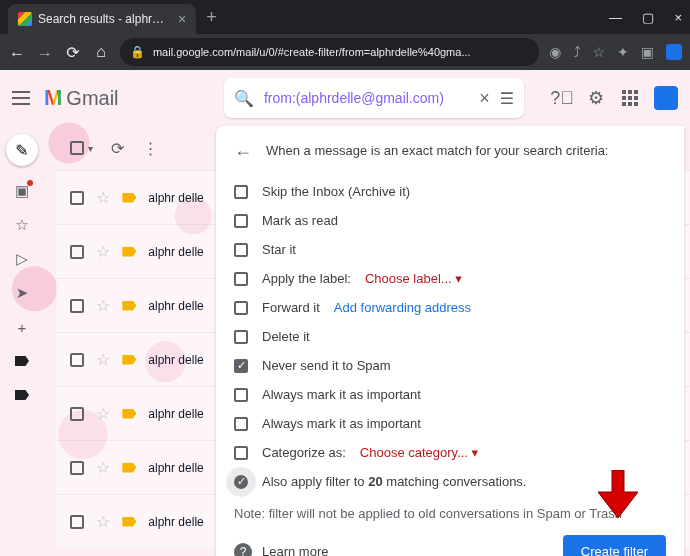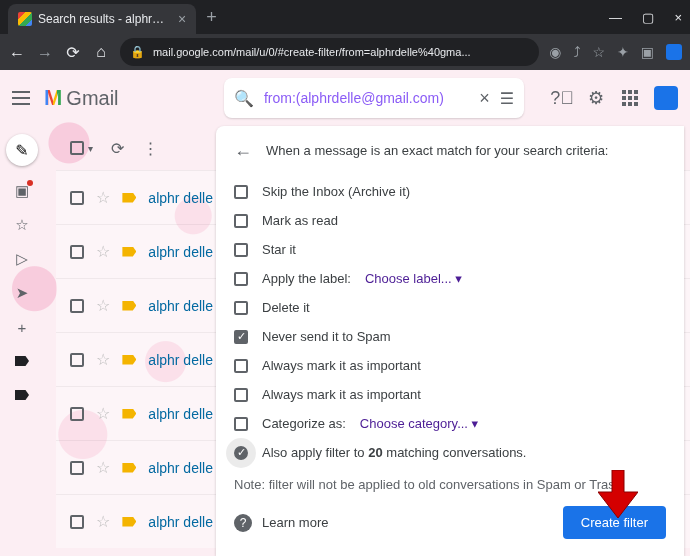--- a/index.html
+++ b/index.html
@@ -66,30 +66,30 @@
 .sel-all { display: flex; align-items: center; gap: 4px; }
 .cb { width: 14px; height: 14px; border: 2px solid #5f6368; border-radius: 2px; cursor: pointer; }
 .cb.checked { background: #5f6368; position: relative; }
 .cb.checked::after { content: "✓"; color: #fff; font-size: 11px; position: absolute; top: -2px; left: 1px; }
 .dd { font-size: 10px; color: #5f6368; cursor: pointer; }
 .refresh, .more { color: #5f6368; cursor: pointer; font-size: 16px; }
 
 .row { height: 54px; display: flex; align-items: center; padding: 0 14px; gap: 12px; border-top: 1px solid rgba(0,0,0,0.05); background: rgba(255,255,255,0.4); }
 .star { color: #bbb; font-size: 16px; cursor: pointer; }
 .imp { width: 14px; height: 10px; background: #f4b400; clip-path: polygon(0 0,75% 0,100% 50%,75% 100%,0 100%); cursor: pointer; }
-.sender { font-size: 14px; color: #0369a1; }
+.sender { font-size: 12px; color: #0f172a; }
 
 
 .panel { position: absolute; right: 6px; top: 56px; width: 468px; bottom: 0; background: #fff; border-radius: 8px 0 0 0; box-shadow: 0 1px 3px rgba(0,0,0,0.2); z-index: 5; padding: 14px 18px; overflow: hidden; }
 .panel-head { display: flex; align-items: center; gap: 14px; font-size: 13px; color: #3c4043; margin-bottom: 16px; }
 .back { font-size: 18px; color: #5f6368; cursor: pointer; }
 .opt { display: flex; align-items: center; gap: 14px; padding: 7px 0; font-size: 13px; color: #3c4043; }
 .opt label { cursor: pointer; }
 .hl .cb { outline: 8px solid rgba(0,0,0,0.08); border-radius: 50%; }
-.sel-link { color: #4c1d95; font-size: 13px; cursor: pointer; }
+.sel-link { color: #b91c1c; font-size: 13px; cursor: pointer; }
 .blue-link { color: #1a73e8; cursor: pointer; }
 .note { font-size: 13px; color: #5f6368; margin-top: 10px; }
 .panel-foot { display: flex; align-items: center; gap: 10px; margin-top: 14px; }
 .help { width: 18px; height: 18px; border-radius: 50%; background: #5f6368; color: #fff; font-size: 12px; display: flex; align-items: center; justify-content: center; }
 .learn { font-size: 13px; color: #3c4043; cursor: pointer; }
 .create-btn { margin-left: auto; background: #1a73e8; color: #fff; border: none; border-radius: 4px; padding: 9px 18px; font-size: 13px; cursor: pointer; }
 
 
 .arrow { position: absolute; right: 52px; bottom: 34px; z-index: 10; pointer-events: none; }
 .arrow svg { width: 40px; height: 48px; }
@@ -253,20 +253,25 @@
         <span class="cb"></span>
         <label>Star it</label>
       </div>
     <div class="opt">
         <span class="cb"></span>
         <label>Apply the label:</label>
         <span class="sel-link"><span>Choose label...</span> ▾</span>
       </div>
     <div class="opt">
         <span class="cb"></span>
+        <label>Forward it</label>
+        <span class="blue-link">Add forwarding address</span>
+      </div>
+    <div class="opt">
+        <span class="cb"></span>
         <label>Delete it</label>
       </div>
     <div class="opt">
         <span class="cb checked"></span>
         <label>Never send it to Spam</label>
       </div>
     <div class="opt">
         <span class="cb"></span>
         <label>Always mark it as important</label>
       </div>

